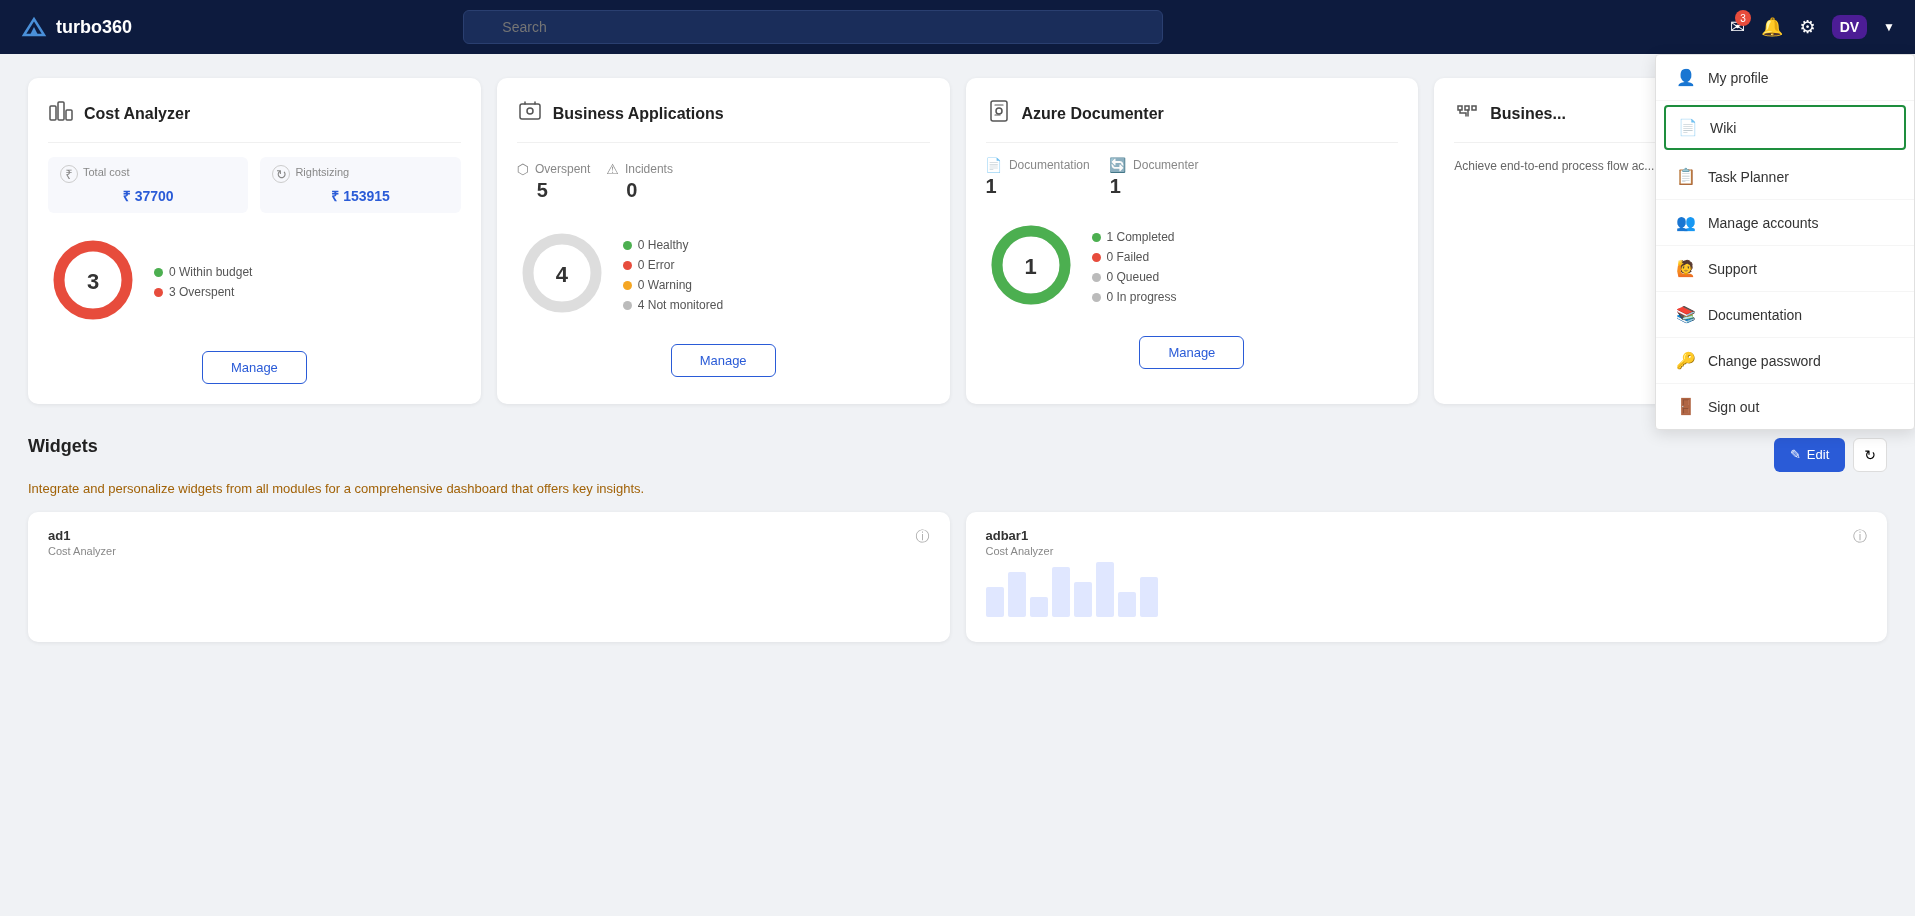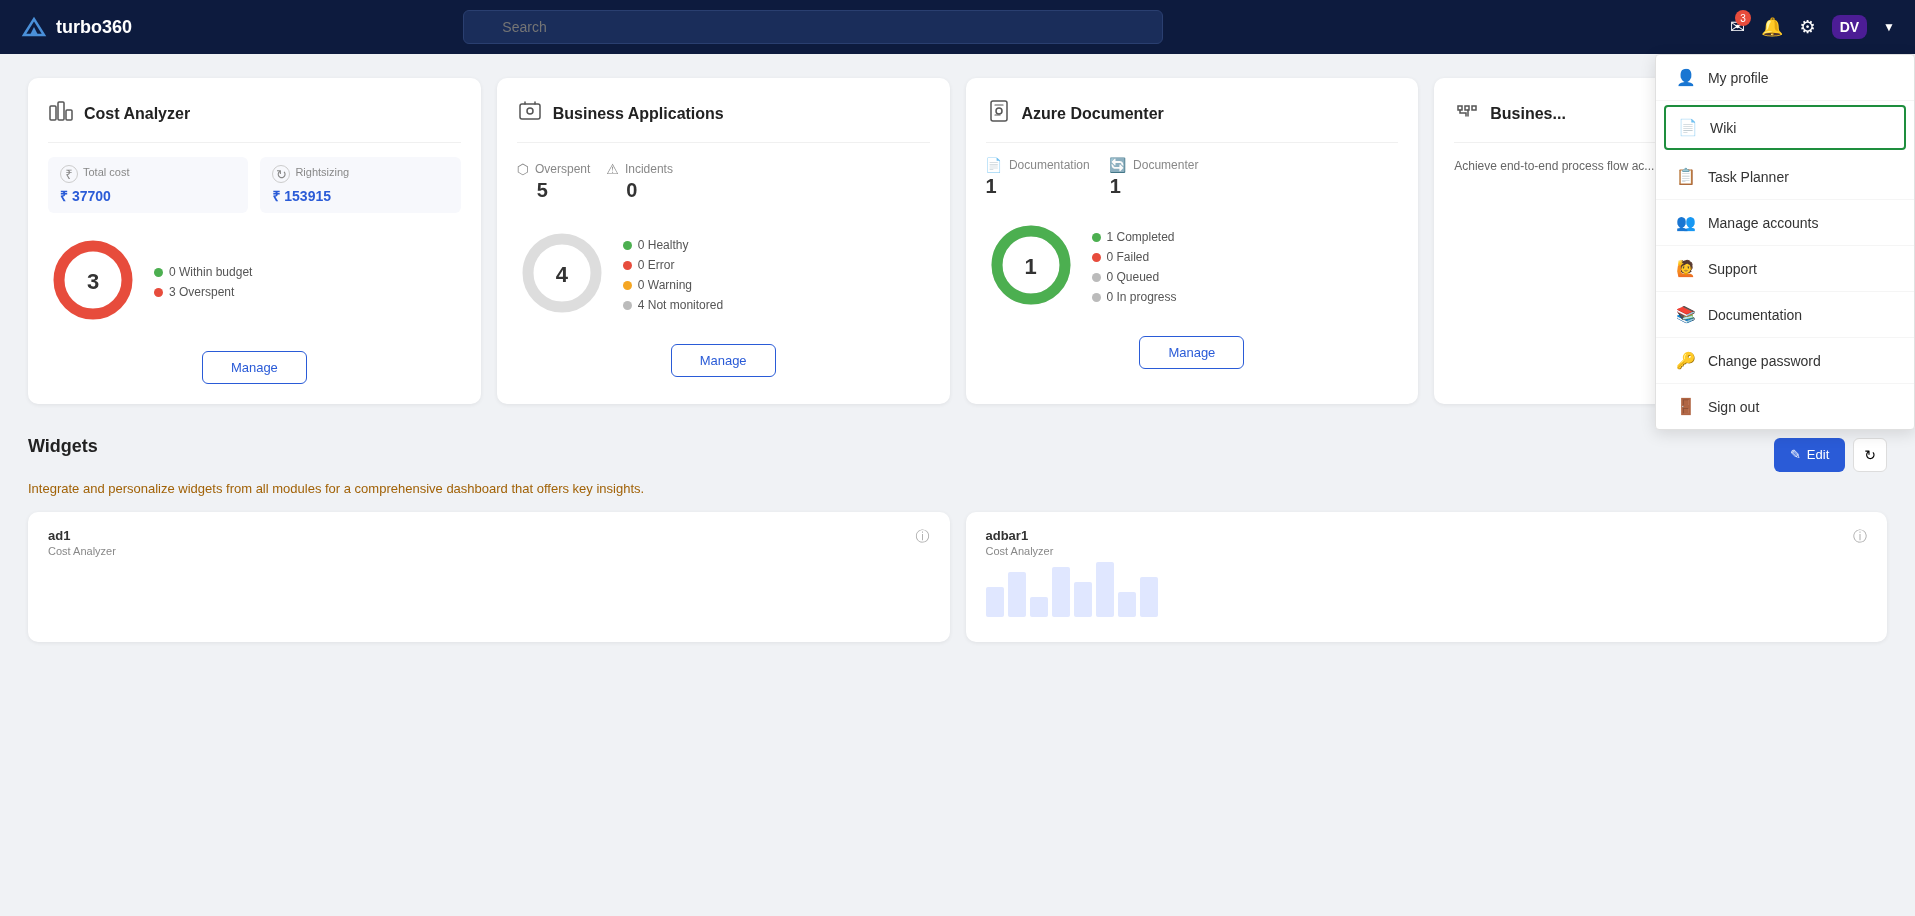--- a/index.html
+++ b/index.html
@@ -168,21 +168,21 @@
       display: flex;
       gap: 12px;
     }
     .cost-stat-box {
       background: #f7f8fc;
       border-radius: 6px;
       padding: 8px 12px;
       flex: 1;
     }
     .cost-stat-label { font-size: 11px; color: #888; margin-bottom: 4px; }
-    .cost-stat-value { font-size: 14px; font-weight: 600; color: #2a5bd7; }
+    .cost-stat-value { font-size: 14px; font-weight: 600; color: #2a5bd7; text-align: center; }
 
     
     .chart-area {
       display: flex;
       align-items: center;
       gap: 16px;
       padding: 8px 0;
     }
     .donut-container { position: relative; flex-shrink: 0; }
     .donut-label {

